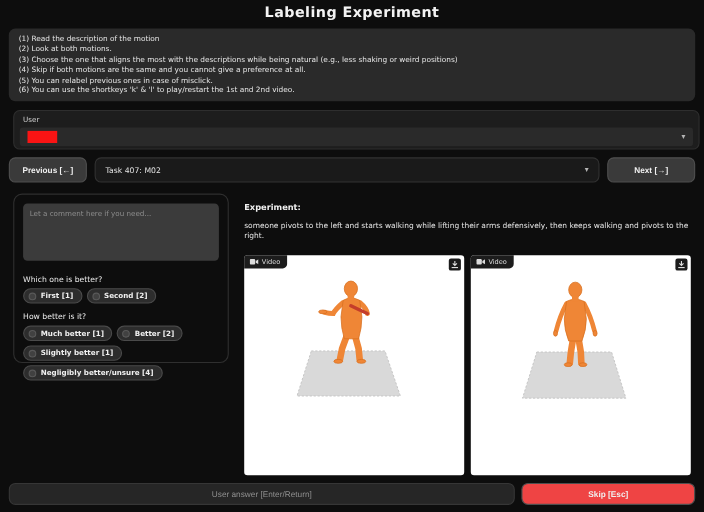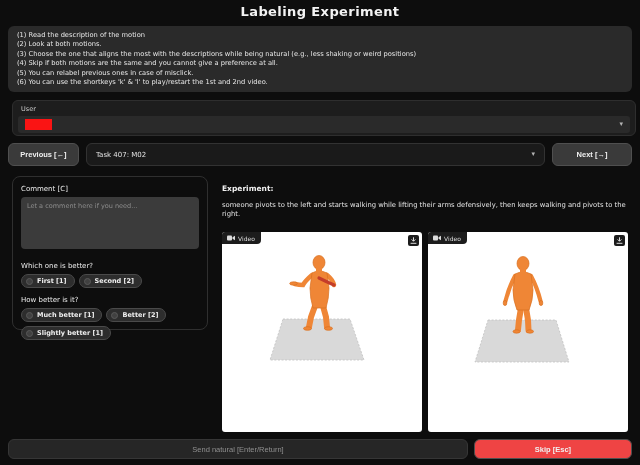--- a/index.html
+++ b/index.html
@@ -85,21 +85,20 @@
   </div>
 
   <button class="btn btn-prev">Previous [←]</button>
   <div class="task-select">
     <span>Task 407: M02</span>
     <span class="caret">▾</span>
   </div>
   <button class="btn btn-next">Next [→]</button>
 
   <div class="left-panel">
-    <div class="field-label">Comment [C]</div>
     <textarea class="comment" placeholder="Let a comment here if you need..." style=""></textarea>
 
     <div class="field-label">Which one is better?</div>
     <div class="pills">
       <button class="pill">
         <span class="radio"></span>
         <span>First [1]</span>
       </button>
       <button class="pill">
         <span class="radio"></span>
@@ -113,20 +112,24 @@
         <span class="radio"></span>
         <span>Much better [1]</span>
       </button>
       <button class="pill">
         <span class="radio"></span>
         <span>Better [2]</span>
       </button>
       <button class="pill">
         <span class="radio"></span>
         <span>Slightly better [1]</span>
+      </button>
+      <button class="pill">
+        <span class="radio"></span>
+        <span>Negligibly better/unsure [4]</span>
       </button>
     </div>
   </div>
 
   <div class="desc-label">Experiment:</div>
   <div class="desc-text">someone pivots to the left and starts walking while lifting their arms defensively, then keeps walking and pivots to the right.</div>
 
   <div class="video video-1">
     <div class="video-badge">
       <svg width="8" height="6" viewBox="0 0 8 6">
@@ -188,16 +191,16 @@
         <ellipse cx="102" cy="99.5" rx="3.5" ry="1.7"></ellipse>
         <ellipse cx="77" cy="71" rx="1.8" ry="2.6"></ellipse>
         <ellipse cx="113" cy="71" rx="1.8" ry="2.6"></ellipse>
         <path d="M87,42 Q95,38 103,42 L105,58 Q105,68 101,78 L89,78 Q85,68 85,58 Z"></path>
         <ellipse cx="95" cy="31.5" rx="6" ry="7"></ellipse>
         <rect x="92" y="37" width="6" height="5" stroke="none"></rect>
       </g>
     </svg>
   </div>
 
-  <button class="btn btn-send">Send natural [Enter/Return]</button>
+  <button class="btn btn-send">User answer [Enter/Return]</button>
   <button class="btn btn-skip">Skip [Esc]</button>
 
 </div>
 
 </body></html>

